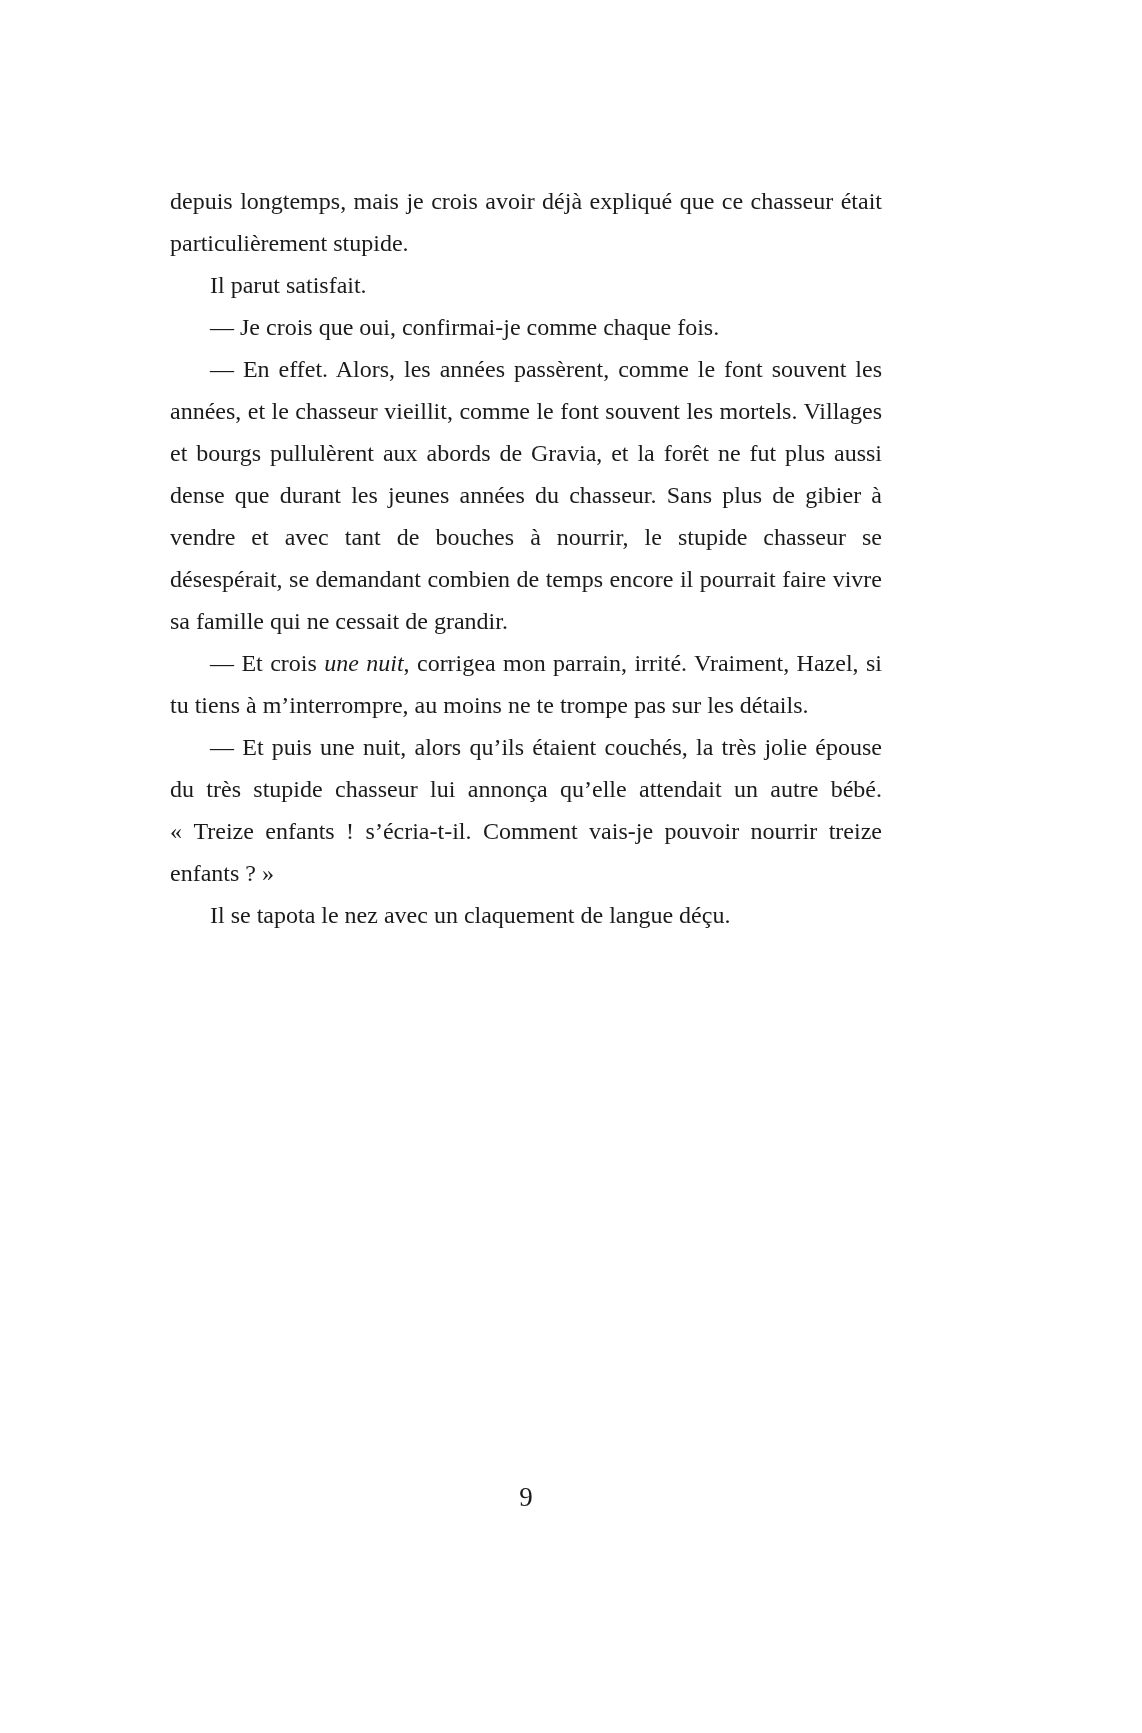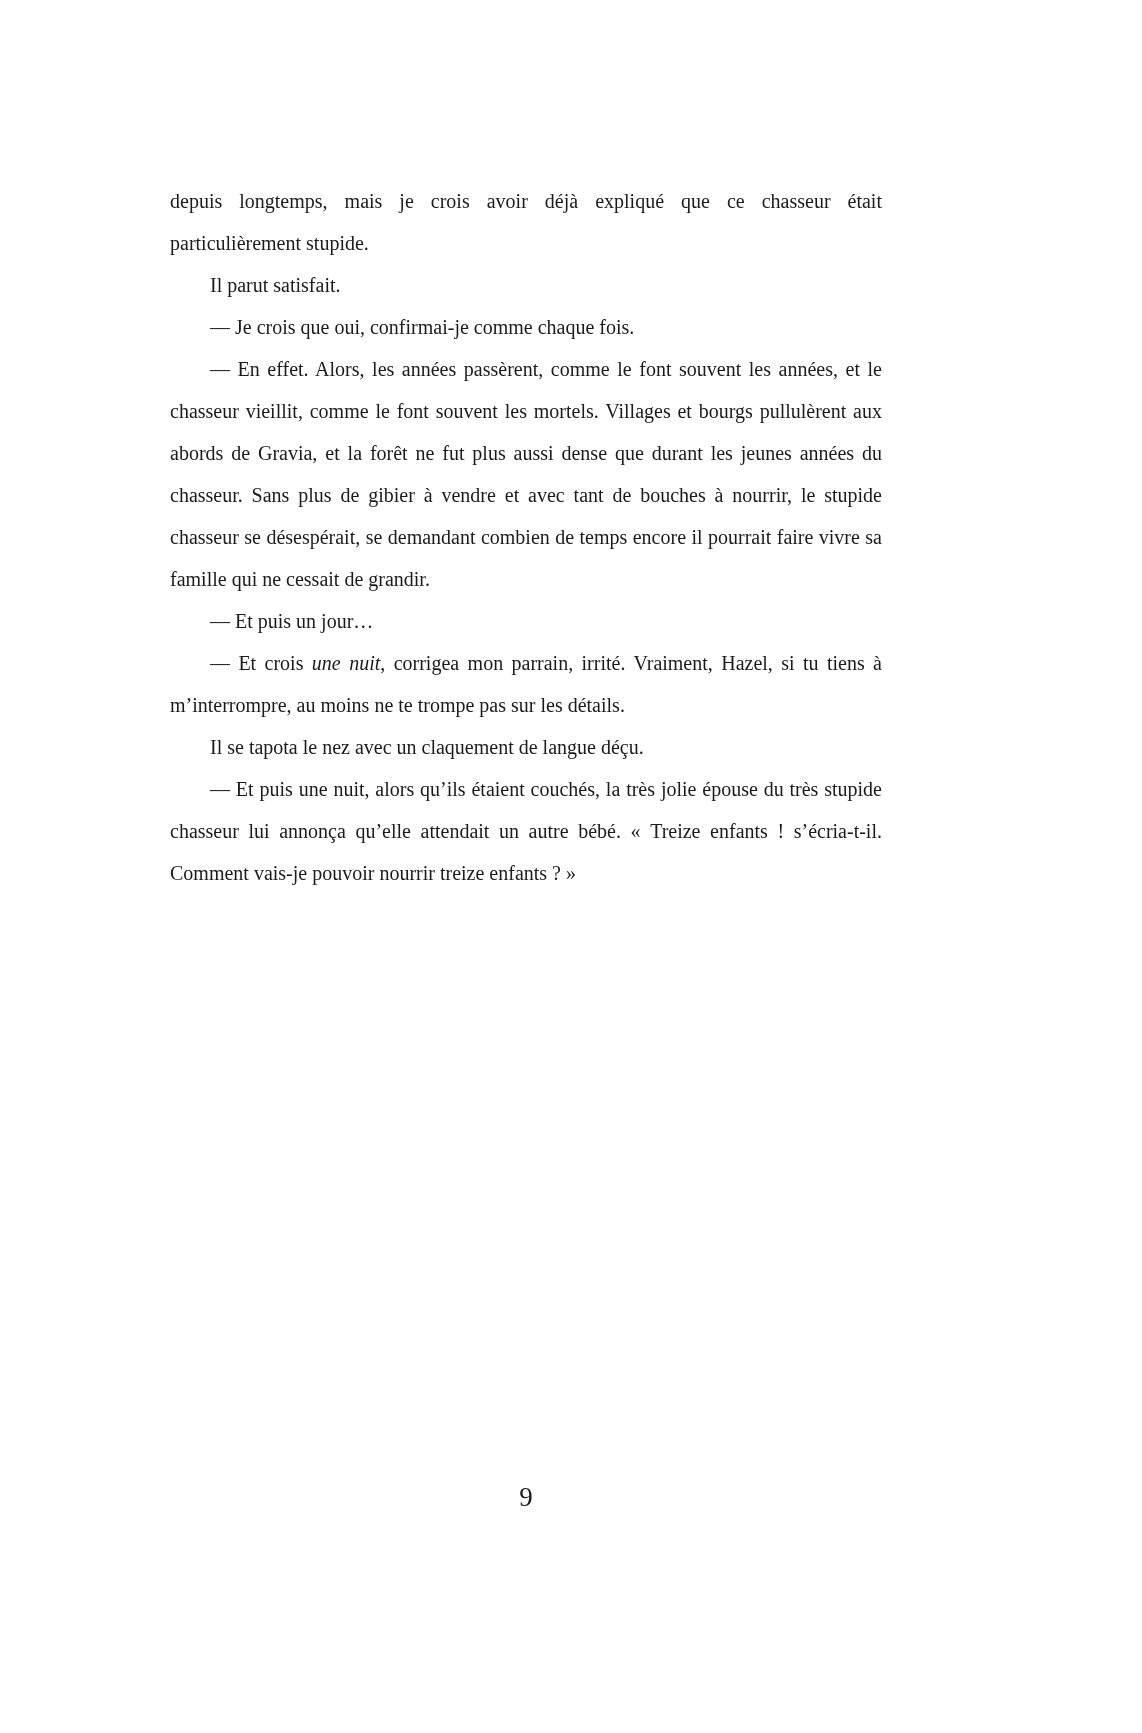--- a/index.html
+++ b/index.html
@@ -13,21 +13,21 @@
     position: relative;
     overflow: hidden;
     font-family: "Liberation Serif", "DejaVu Serif", serif;
     color: #1b1b1b;
   }
   .page-text {
     position: absolute;
     left: 170px;
     top: 180px;
     width: 712px;
-    font-size: 20px;
+    font-size: 24px;
     line-height: 42px;
     text-align: justify;
     text-rendering: optimizeLegibility;
     hyphens: auto;
     -webkit-hyphens: auto;
   }
   .page-text p {
     margin: 0;
     padding: 0;
   }
@@ -47,19 +47,18 @@
   }
 </style>
 </head>
 <body>
 
 <div class="page-text">
     <p><span>depuis longtemps, mais je crois avoir déjà expliqué que ce chasseur était particulièrement stupide.</span></p>
     <p class="indent"><span>Il parut satisfait.</span></p>
     <p class="indent"><span>— Je crois que oui, confirmai-je comme chaque fois.</span></p>
     <p class="indent"><span>— En effet. Alors, les années passèrent, comme le font souvent les années, et le chasseur vieillit, comme le font souvent les mortels. Villages et bourgs pullulèrent aux abords de Gravia, et la forêt ne fut plus aussi dense que durant les jeunes années du chasseur. Sans plus de gibier à vendre et avec tant de bouches à nourrir, le stupide chasseur se désespérait, se demandant combien de temps encore il pourrait faire vivre sa famille qui ne cessait de grandir.</span></p>
-    <p class="indent"><span>— Et puis un jour…</span></p>
     <p class="indent"><span>— Et crois </span><em>une nuit</em><span>, corrigea mon parrain, irrité. Vraiment, Hazel, si tu tiens à m’interrompre, au moins ne te trompe pas sur les détails.</span></p>
+    <p class="indent"><span>— Et puis une nuit, alors qu’ils étaient couchés, la très jolie épouse du très stupide chasseur lui annonça qu’elle attendait un autre bébé. «&nbsp;Treize enfants&nbsp;! s’écria-t-il. Comment vais-je pouvoir nourrir treize enfants&nbsp;?&nbsp;»</span></p>
     <p class="indent"><span>Il se tapota le nez avec un claquement de langue déçu.</span></p>
-    <p class="indent"><span>— Et puis une nuit, alors qu’ils étaient couchés, la très jolie épouse du très stupide chasseur lui annonça qu’elle attendait un autre bébé. «&nbsp;Treize enfants&nbsp;! s’écria-t-il. Comment vais-je pouvoir nourrir treize enfants&nbsp;?&nbsp;»</span></p>
   </div>
 
 <div class="folio">9</div>
 
 </body></html>

